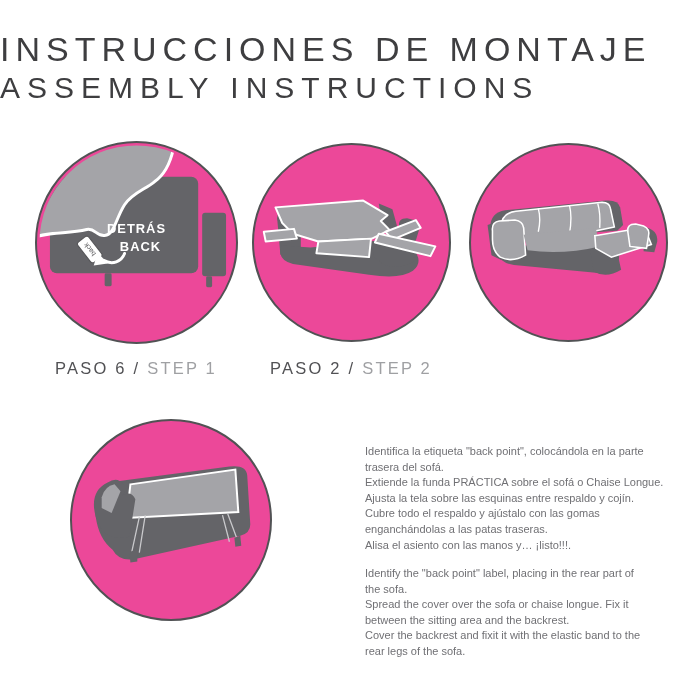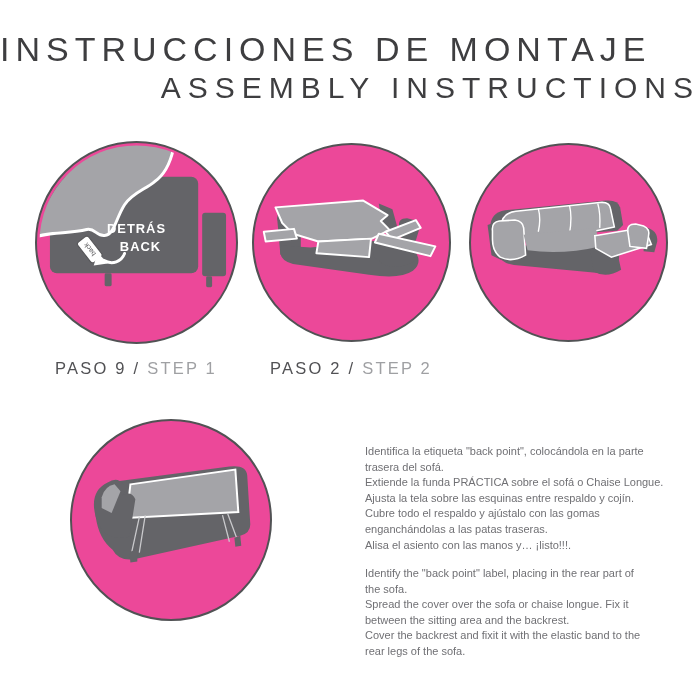--- a/index.html
+++ b/index.html
@@ -4,21 +4,21 @@
 <style>
   html,body { margin:0; padding:0; background:#fff; }
   body { width:700px; height:700px; font-family:"Liberation Sans", sans-serif; }
   .stage { position:relative; width:700px; height:700px; background:#fff; overflow:hidden; }
 
   .title1 {
     position:absolute; top:30px; left:0; width:700px; text-align:left;
     font-size:34px; letter-spacing:6px; color:var(--title_text); font-weight:400; white-space:nowrap;
   }
   .title2 {
-    position:absolute; top:71px; left:0; width:700px; text-align:right;
+    position:absolute; top:71px; left:0; width:700px; text-align:left;
     font-size:30px; letter-spacing:7px; color:var(--title_text); font-weight:400; white-space:nowrap;
   }
 
   .circle {
     position:absolute; border:2px solid var(--outline); border-radius:50%;
     box-sizing:border-box; background:#ec4899;
   }
   .circle svg { width:100%; height:100%; display:block; }
   #c1 { left:35px;  top:141px; width:203px; height:203px; }
   #c2 { left:252px; top:143px; width:199px; height:199px; }
@@ -143,21 +143,21 @@
         <path class="dk" d="M24,97 Q17,71 36,62 Q46,56 52,64 Q56,70 51,75 Q60,70 64,79 L58,117 Q39,121 30,110 Z"></path>
         <path class="lt" d="M30,77 Q33,66 43,64 L49,71 L40,93 L30,88 Z"></path>
         <path stroke="#c9c9cc" stroke-width="1.3" fill="none" d="M68,97 L60,134 M74,95 L68,133 M157,93 L167,120 M152,95 L159,122"></path>
         <path class="dk" d="M58,132 L66,130 L66,142 L59,143 Z"></path>
         <path class="dk" d="M164,118 L170,116 L171,126 L165,127 Z"></path>
       </g>
     </svg>
   </div>
 
   <div class="step-label" id="sl1">
-    <span class="paso">PASO 9 /</span><span class="step">STEP 1</span>
+    <span class="paso">PASO 6 /</span><span class="step">STEP 1</span>
   </div>
   <div class="step-label" id="sl2">
     <span class="paso">PASO 2 /</span><span class="step">STEP 2</span>
   </div>
 
   <div class="para" id="para-es">Identifica la etiqueta "back point", colocándola en la parte
 trasera del sofá.
 Extiende la funda PRÁCTICA sobre el sofá o Chaise Longue.
 Ajusta la tela sobre las esquinas entre respaldo y cojín.
 Cubre todo el respaldo y ajústalo con las gomas

